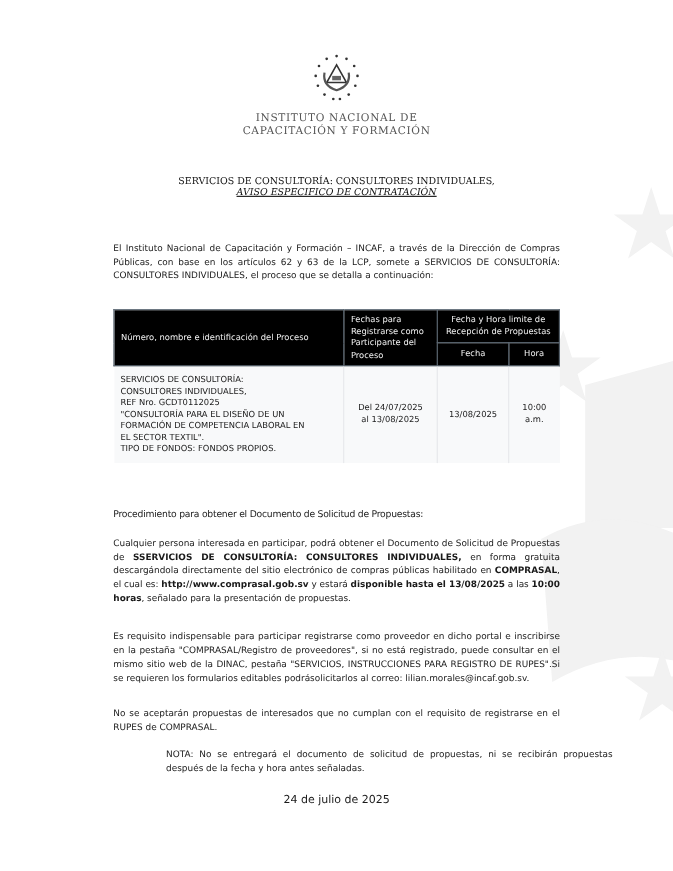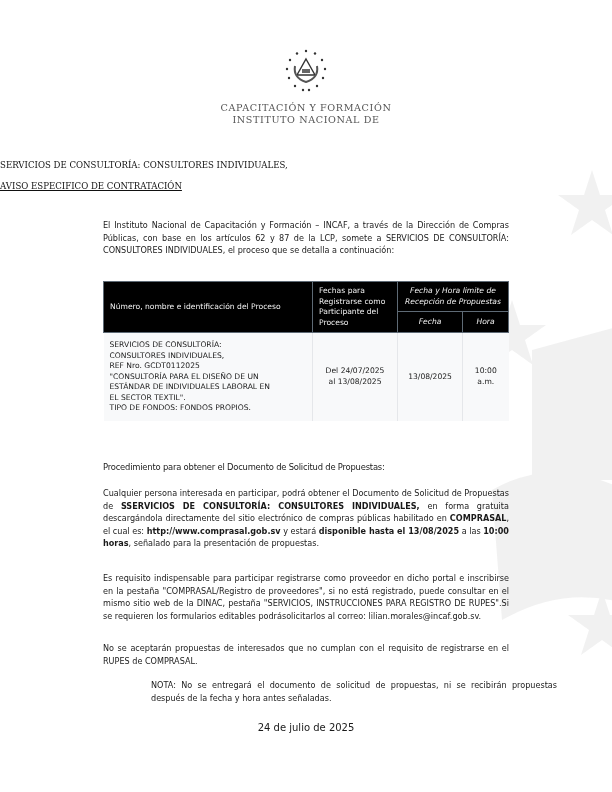--- a/index.html
+++ b/index.html
@@ -8,39 +8,39 @@
     font-family: "DejaVu Sans", sans-serif; color: #1a1a1a;
   }
   .watermark { position: absolute; right: -30px; top: 150px; width: 170px; height: 520px; opacity: 0.07; }
   .logo { position: absolute; left: 0; width: 612px; top: 48px; text-align: center; }
   .logo svg { display: block; margin: 0 auto; }
   .inst-name {
     font-family: "DejaVu Serif", serif; font-size: 9.6px; letter-spacing: 0.6px; color: #555;
     line-height: 12px; margin-top: 8px;
   }
   .title1, .title2 {
-    position: absolute; left: 0; width: 612px; text-align: left;
+    position: absolute; left: 0; width: 612px; text-align: center;
     font-family: "DejaVu Serif", serif; font-size: 8.6px; color: #111;
   }
   .title1 { top: 160px; }
-  .title2 { top: 181px; text-decoration: underline; }
+  .title2 { top: 170px; text-decoration: underline; font-style: italic; }
   .para {
     position: absolute; left: 103px; width: 406px; font-size: 8.1px; line-height: 12.5px;
     text-align: justify; text-align-last: left;
   }
   .p-intro { top: 219px; }
   table.proc {
     position: absolute; left: 103px; top: 281px; width: 406px; border-collapse: collapse;
     font-size: 7.6px; line-height: 10.5px;
   }
   table.proc th {
     background: #000000; color: #f2f2f2; font-weight: normal; text-align: left; padding: 0 6px;
     border: 1px solid #5e6a75;
   }
-  table.proc th.center { text-align: center; font-style: italic; }
+  table.proc th.center { text-align: center; }
   table.proc td { background: #f8f9fa; padding: 7px 6px; vertical-align: middle; border-right: 1px solid #e5e7ea; margin-top: 31px; }
   table.proc td:last-child { border-right: none; }
   td.desc { width: 190px; }
   td.center { text-align: center; }
   .proc-heading {
     position: absolute; left: 103px; top: 462px; font-size: 8.4px; font-weight: normal; letter-spacing: -0.2px;
   }
   .p1 { top: 487px; }
   .p2 { top: 572px; }
   .p3 { top: 642px; }
@@ -74,50 +74,50 @@
       <circle cx="4" cy="21" r="1.2"></circle>
         <circle cx="6" cy="30" r="1.2"></circle>
         <circle cx="12" cy="38" r="1.2"></circle>
       <circle cx="20" cy="42" r="1.2"></circle>
     </g>
     <polygon points="23,11 32,27 14,27" fill="none" stroke="#333" stroke-width="1.4"></polygon>
     <path d="M12 18 Q10 30 23 34 Q36 30 34 18" fill="none" stroke="#555" stroke-width="2"></path>
     <rect x="19" y="21" width="8" height="4" fill="#666"></rect>
   </svg>
   <div class="inst-name">
+    <div>INSTITUTO NACIONAL DE</div>
     <div>CAPACITACIÓN Y FORMACIÓN</div>
-    <div>INSTITUTO NACIONAL DE</div>
   </div>
 </div>
 
 <div class="title1">SERVICIOS DE CONSULTORÍA: CONSULTORES INDIVIDUALES,</div>
 <div class="title2">AVISO ESPECIFICO DE CONTRATACIÓN</div>
 
-<div class="para p-intro">El Instituto Nacional de Capacitación y Formación – INCAF, a través de la Dirección de Compras Públicas, con base en los artículos 62 y 87 de la LCP, somete a SERVICIOS DE CONSULTORÍA: CONSULTORES INDIVIDUALES, el proceso que se detalla a continuación:</div>
+<div class="para p-intro">El Instituto Nacional de Capacitación y Formación – INCAF, a través de la Dirección de Compras Públicas, con base en los artículos 62 y 63 de la LCP, somete a SERVICIOS DE CONSULTORÍA: CONSULTORES INDIVIDUALES, el proceso que se detalla a continuación:</div>
 
 <table class="proc">
   <thead>
     <tr style="height:30px">
       <th rowspan="2" style="width:196px;">Número, nombre e identificación del Proceso</th>
       <th rowspan="2" style="width:72px;">Fechas para Registrarse como Participante del Proceso</th>
       <th colspan="2" class="center">Fecha y Hora limite de Recepción de Propuestas</th>
     </tr>
     <tr style="height:21px">
       <th class="center">Fecha</th>
       <th class="center">Hora</th>
     </tr>
   </thead>
   <tbody>
     <tr>
       <td class="desc">
         <div>SERVICIOS DE CONSULTORÍA:</div>
         <div>CONSULTORES INDIVIDUALES,</div>
         <div>REF Nro. GCDT0112025</div>
         <div>"CONSULTORÍA PARA EL DISEÑO DE UN</div>
-        <div>ESTÁNDAR DE INDIVIDUALES LABORAL EN</div>
+        <div>FORMACIÓN DE COMPETENCIA LABORAL EN</div>
         <div>EL SECTOR TEXTIL".</div>
         <div>TIPO DE FONDOS: FONDOS PROPIOS.</div>
       </td>
       <td class="center">
         <div>Del 24/07/2025</div>
         <div>al 13/08/2025</div>
       </td>
       <td class="center">13/08/2025</td>
       <td class="center">10:00 a.m.</td>
     </tr>

